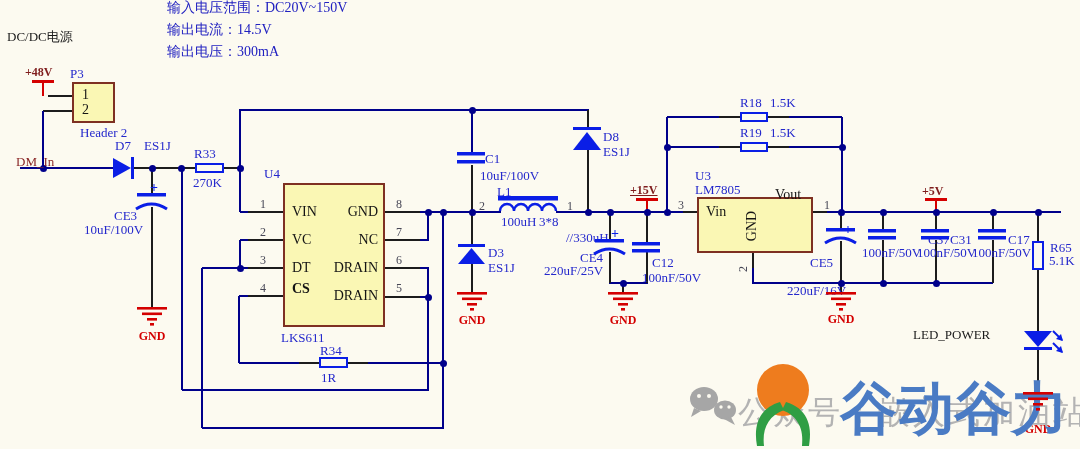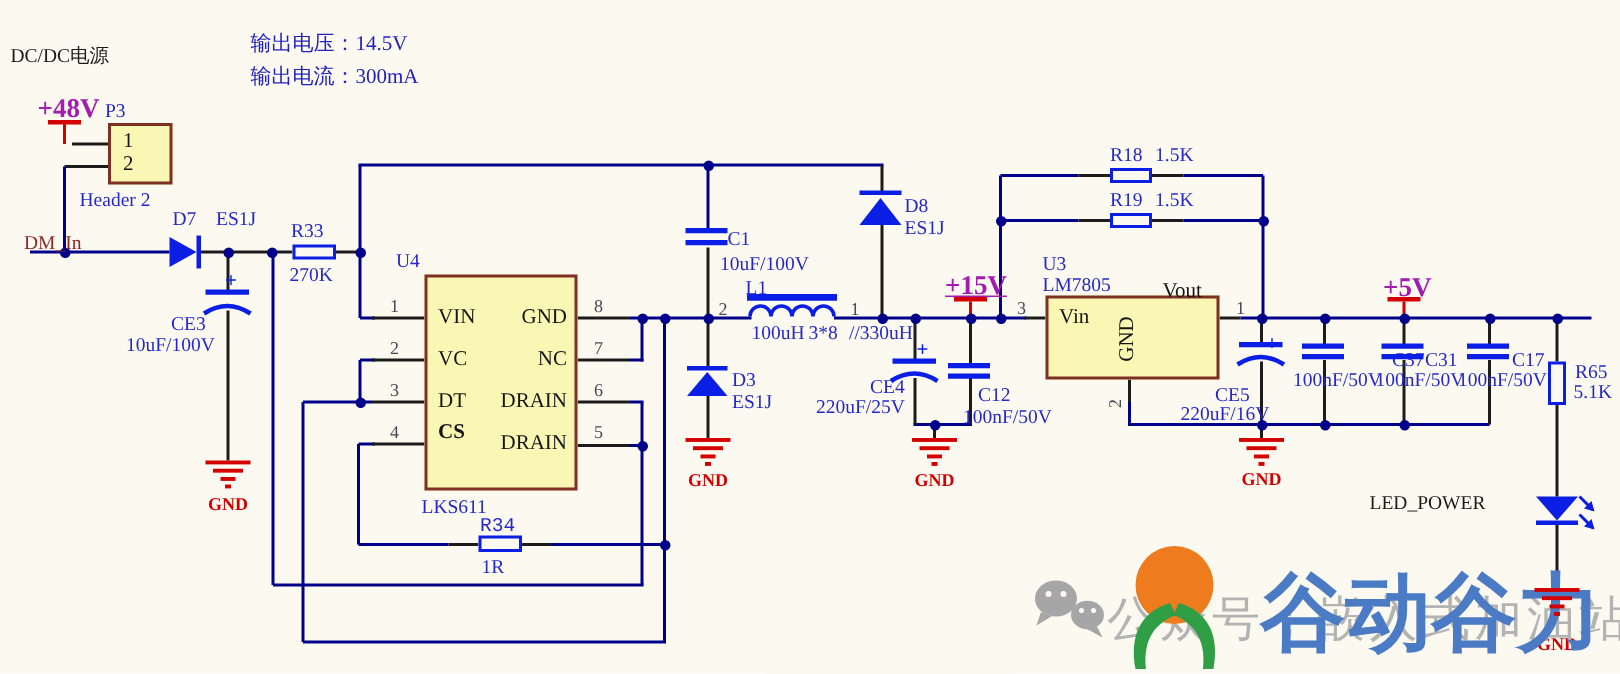--- a/index.html
+++ b/index.html
@@ -8,21 +8,21 @@
   .w{position:absolute;}
   .w.b{background:#00008b;}
   .w.k{background:#1c1c1c;}
   .w.r{background:#d40000;}
   .dot{position:absolute;width:7px;height:7px;border-radius:50%;background:#00008b;}
   .lbl{position:absolute;color:#2428cc;font-size:13px;line-height:13px;white-space:nowrap;}
   .note{position:absolute;color:#2020c0;font-size:14px;line-height:14px;white-space:nowrap;}
   .blk{position:absolute;color:#1a1a1a;font-size:13px;line-height:13px;white-space:nowrap;}
   .num{position:absolute;color:#474756;font-size:12px;line-height:12px;white-space:nowrap;}
   .pin{position:absolute;color:#141414;font-size:14px;line-height:14px;white-space:nowrap;}
-  .red{position:absolute;color:#a21caf;font-size:18px;line-height:13px;font-weight:bold;white-space:nowrap;text-align:right;}
+  .red{position:absolute;color:#7f1d1d;font-size:12px;line-height:13px;font-weight:bold;white-space:nowrap;text-align:right;}
   .gndl{position:absolute;color:#d40000;font-size:12px;line-height:12px;font-weight:bold;
         width:40px;text-align:center;margin-left:-20px;white-space:nowrap;}
   .maroon{position:absolute;color:#8b2828;font-size:13px;line-height:13px;white-space:nowrap;}
   .plus{position:absolute;color:#0a1ee6;font-size:14px;line-height:14px;font-weight:bold;}
   .ybox{position:absolute;background:#faf7b4;border:2px solid #7e3022;box-sizing:border-box;}
   .res{position:absolute;border:2px solid #0a1ee6;background:#fcfaf0;box-sizing:border-box;}
   .rot{transform:rotate(-90deg);}
   svg.gfx{position:absolute;left:0;top:0;z-index:6;pointer-events:none;}
   .layer2{z-index:5;} .layer3{z-index:7;}
   #wm-gray{position:absolute;left:738px;top:391px;font-size:32px;color:#b3b3b3;
@@ -267,30 +267,31 @@
         <g>
           <rect x="1023" y="392" width="30" height="2.6"></rect>
           <rect x="1028" y="397.5" width="20" height="2.6"></rect>
           <rect x="1033" y="403" width="10" height="2.6"></rect>
           <rect x="1036" y="408" width="4" height="2.6"></rect>
         </g>
       </g>
   </svg>
 
   <span class="blk" style="left:7px;top:30px;">DC/DC电源</span>
-  <span class="note" style="left:167px;top:23px;">输出电压：14.5V</span>
-  <span class="note" style="left:167px;top:45px;">输出电流：300mA</span>
+  <span class="note" style="left:167px;top:1px;">输入电压范围：DC20V~150V</span>
+  <span class="note" style="left:167px;top:23px;">输出电流：14.5V</span>
+  <span class="note" style="left:167px;top:45px;">输出电压：300mA</span>
 
   <span class="red" style="left:25px;top:66px;">+48V</span>
   <span class="red" style="left:630px;top:184px;text-decoration:underline;">+15V</span>
   <span class="red" style="left:922px;top:185px;">+5V</span>
   <span class="maroon" style="left:16px;top:155px;">DM_In</span>
 
   <span class="lbl" style="left:70px;top:67px;">P3</span>
-  <span class="lbl" style="left:53px;top:126px;">Header 2</span>
+  <span class="lbl" style="left:80px;top:126px;">Header 2</span>
   <span class="pin" style="left:82px;top:88px;z-index:8;">1</span>
   <span class="pin" style="left:82px;top:103px;z-index:8;">2</span>
 
   <span class="lbl" style="left:115px;top:139px;">D7</span>
   <span class="lbl" style="left:144px;top:139px;">ES1J</span>
   <span class="lbl" style="left:114px;top:209px;">CE3</span>
   <span class="lbl" style="left:84px;top:223px;">10uF/100V</span>
   <span class="plus" style="left:150px;top:181px;">+</span>
   <span class="lbl" style="left:194px;top:147px;">R33</span>
   <span class="lbl" style="left:193px;top:176px;">270K</span>
@@ -307,31 +308,31 @@
   <span class="num" style="left:396px;top:282px;">5</span>
   <span class="pin" style="left:292px;top:205px;z-index:8;">VIN</span>
   <span class="pin" style="left:292px;top:233px;z-index:8;">VC</span>
   <span class="pin" style="left:292px;top:261px;z-index:8;">DT</span>
   <span class="pin" style="left:292px;top:282px;z-index:8;font-weight:bold;">CS</span>
   <span class="pin" style="left:300px;top:205px;width:78px;text-align:right;z-index:8;">GND</span>
   <span class="pin" style="left:300px;top:233px;width:78px;text-align:right;z-index:8;">NC</span>
   <span class="pin" style="left:300px;top:261px;width:78px;text-align:right;z-index:8;">DRAIN</span>
   <span class="pin" style="left:300px;top:289px;width:78px;text-align:right;z-index:8;">DRAIN</span>
 
-  <span class="lbl" style="left:320px;top:344px;font-family:Liberation Mono, monospace;">R34</span>
+  <span class="lbl" style="left:320px;top:344px;">R34</span>
   <span class="lbl" style="left:321px;top:371px;">1R</span>
 
   <span class="lbl" style="left:485px;top:152px;">C1</span>
   <span class="lbl" style="left:480px;top:169px;">10uF/100V</span>
   <span class="lbl" style="left:497px;top:185px;">L1</span>
   <span class="num" style="left:479px;top:200px;">2</span>
   <span class="num" style="left:567px;top:200px;">1</span>
   <span class="lbl" style="left:501px;top:215px;">100uH</span>
   <span class="lbl" style="left:539px;top:215px;">3*8</span>
-  <span class="lbl" style="left:566px;top:215px;">//330uH</span>
+  <span class="lbl" style="left:566px;top:231px;">//330uH</span>
 
   <span class="lbl" style="left:488px;top:246px;">D3</span>
   <span class="lbl" style="left:488px;top:261px;">ES1J</span>
   <span class="lbl" style="left:603px;top:130px;">D8</span>
   <span class="lbl" style="left:603px;top:145px;">ES1J</span>
 
   <span class="lbl" style="left:580px;top:251px;">CE4</span>
   <span class="lbl" style="left:544px;top:264px;">220uF/25V</span>
   <span class="plus" style="left:611px;top:227px;">+</span>
   <span class="lbl" style="left:652px;top:256px;">C12</span>
@@ -345,21 +346,21 @@
   <span class="pin" style="left:706px;top:205px;z-index:8;">Vin</span>
   <span class="pin" style="left:775px;top:188px;z-index:8;">Vout</span>
   <span class="pin rot" style="left:732px;top:219px;width:40px;text-align:center;z-index:8;">GND</span>
 
   <span class="lbl" style="left:740px;top:96px;">R18</span>
   <span class="lbl" style="left:770px;top:96px;">1.5K</span>
   <span class="lbl" style="left:740px;top:126px;">R19</span>
   <span class="lbl" style="left:770px;top:126px;">1.5K</span>
 
   <span class="lbl" style="left:810px;top:256px;">CE5</span>
-  <span class="lbl" style="left:787px;top:269px;">220uF/16V</span>
+  <span class="lbl" style="left:787px;top:284px;">220uF/16V</span>
   <span class="plus" style="left:844px;top:223px;">+</span>
 
   <span class="lbl" style="left:928px;top:233px;">C37</span>
   <span class="lbl" style="left:862px;top:246px;">100nF/50V</span>
   <span class="lbl" style="left:950px;top:233px;">C31</span>
   <span class="lbl" style="left:917px;top:246px;">100nF/50V</span>
   <span class="lbl" style="left:1008px;top:233px;">C17</span>
   <span class="lbl" style="left:972px;top:246px;">100nF/50V</span>
 
   <span class="lbl" style="left:1050px;top:241px;">R65</span>

